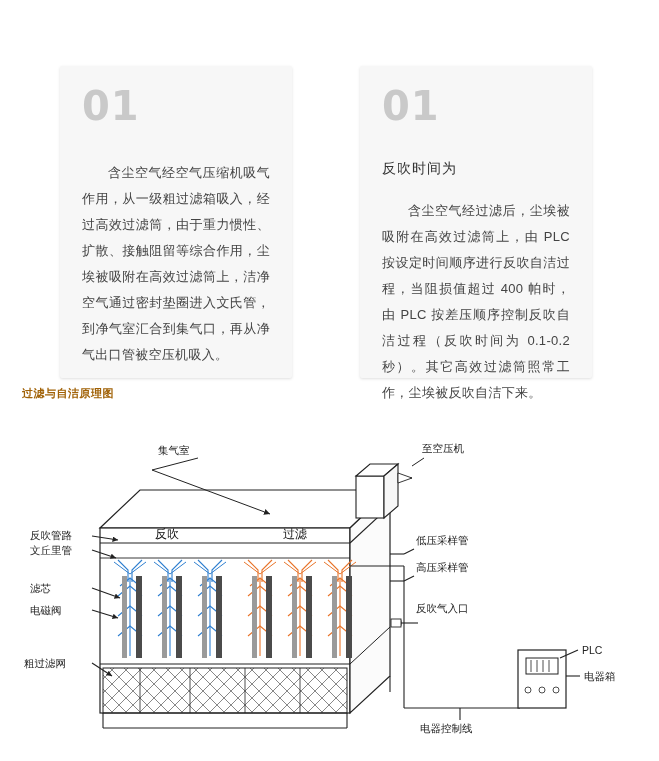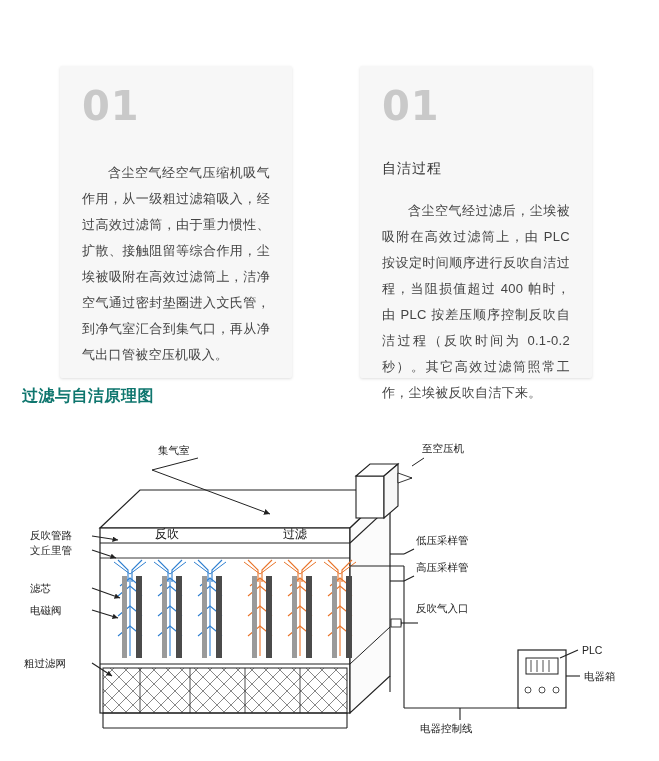--- a/index.html
+++ b/index.html
@@ -49,22 +49,22 @@
     color:#444;
     text-align:justify;
     text-indent:2em;
     letter-spacing:.3px;
   }
   
   .section-title{
     position:absolute;
     left:22px;
     top:386px;
-    font-size:16px;
-    color:#0f766e;
+    font-size:11px;
+    color:#a16207;
     font-weight:bold;
     letter-spacing:.5px;
   }
   
   .diagram-wrap{
     position:absolute;
     left:0;top:418px;
     width:607px;height:343px;
   }
   .diagram-wrap svg{display:block;}
@@ -83,21 +83,21 @@
 
 <div class="cards">
 
   <div class="card">
     <div class="card-num">01</div>
     <div class="card-body">含尘空气经空气压缩机吸气作用，从一级粗过滤箱吸入，经过高效过滤筒，由于重力惯性、扩散、接触阻留等综合作用，尘埃被吸附在高效过滤筒上，洁净空气通过密封垫圈进入文氏管，到净气室汇合到集气口，再从净气出口管被空压机吸入。</div>
   </div>
 
   <div class="card">
     <div class="card-num">01</div>
-    <div class="card-title">自洁过程</div>
+    <div class="card-title">反吹时间为</div>
     <div class="card-body">含尘空气经过滤后，尘埃被吸附在高效过滤筒上，由 PLC 按设定时间顺序进行反吹自洁过程，当阻损值超过 400 帕时，由 PLC 按差压顺序控制反吹自洁过程（反吹时间为 0.1-0.2 秒）。其它高效过滤筒照常工作，尘埃被反吹自洁下来。</div>
   </div>
 
 </div>
 
 <div class="section-title">过滤与自洁原理图</div>
 
 <div class="diagram-wrap">
 <svg width="659" height="343" viewBox="0 0 659 343" xmlns="http://www.w3.org/2000/svg">
   <defs>

